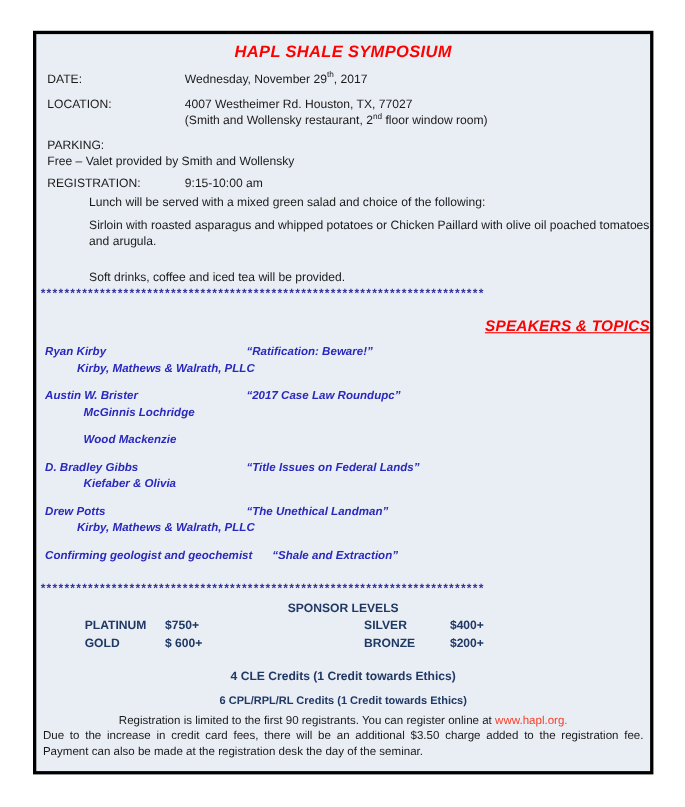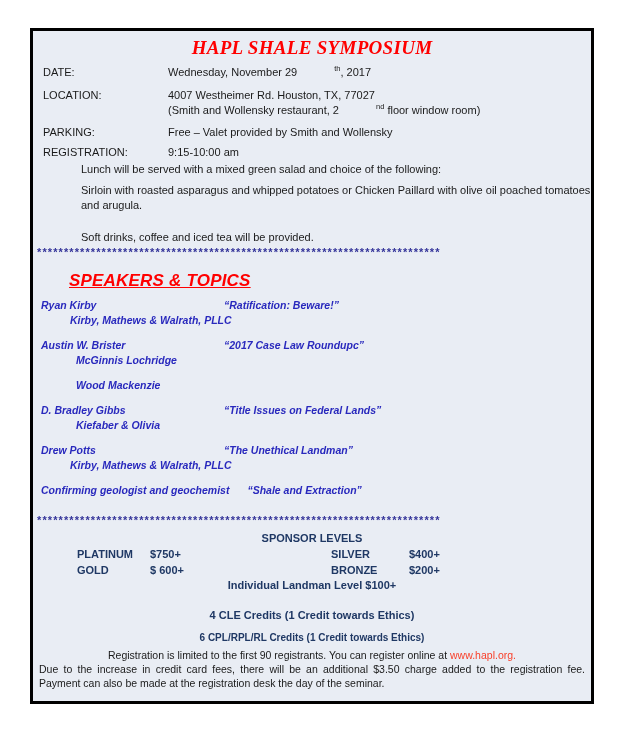--- a/index.html
+++ b/index.html
@@ -8,46 +8,46 @@
   .doc {
     position:absolute; left:30px; top:28px;
     width:564px; height:676px;
     border:3px solid #000000;
     background:#e9edf4;
     overflow:hidden;
   }
   .title {
     margin-top:8px; text-align:center;
     color:#ff0000; font-weight:bold; font-style:italic;
-    font-size:19px; line-height:18px; letter-spacing:0.3px;font-family:Liberation Serif, serif;
+    font-size:15px; line-height:18px; letter-spacing:0.3px;
   }
   .info-row { display:flex; padding:0 10px; font-size:11px; line-height:15px; }
   .info-label { width:125px; flex:none; }
   .row-date { margin-top:8px; }
   .row-location { margin-top:8px; }
   .row-costs { margin-top:10px; }
-  .row-parking { margin-top:7px; }
+  .row-parking { margin-top:7px;flex-direction:column; }
   .row-registration { margin-top:5px; }
   .cost-gap { margin-right:28px; }
-  sup { font-size:7.5px; vertical-align:super; line-height:0;margin-left:37px; }
+  sup { font-size:7.5px; vertical-align:super; line-height:0; }
   .center-line { text-align:left; font-size:11px; line-height:15px;padding-left:48px; }
   .lunch1 { margin-top:2px; }
   .lunch2 { margin-top:6px; }
   .lunch3 { margin-top:17px; }
   .divider {
     color:#333399; font-weight:bold; font-size:11px; line-height:15px;
     letter-spacing:1.1px; white-space:nowrap; overflow:hidden; padding-left:4px;
   }
   .divider1 { margin-top:0px; }
   .divider2 { margin-top:15px; }
   .speakers-heading {
-    margin-top:11px; text-align:left;
+    margin-top:11px; text-align:right;
     color:#ff0000; font-weight:bold; font-style:italic;
-    font-size:17px; line-height:20px;
-    text-decoration:underline; letter-spacing:0.2px;padding-left:36px;
+    font-size:14px; line-height:20px;
+    text-decoration:underline; letter-spacing:0.2px;
   }
   .speakers { margin-top:7px; }
   .speaker-block { margin-bottom:10px; color:#2929bd; font-weight:bold; font-style:italic; }
   .speaker-line { display:flex; gap:18px; padding:0 4px 0 8px; font-size:10.5px; line-height:15px; }
   .speaker-name { min-width:165px; flex:0 0 auto; }
   .speaker-topic { white-space:nowrap; }
   .speaker-firm { font-size:10.5px; line-height:15px; }
   .firm-sm { padding-left:37px; }
   .firm-lg { padding-left:43px; }
   .navy { color:#1f3864; font-weight:bold; }
@@ -160,21 +160,20 @@
     <span>SILVER</span>
     <span>$400+</span>
   </div>
   <div class="sponsor-grid navy">
     <span>GOLD</span>
     <span>$ 600+</span>
     <span>BRONZE</span>
     <span>$200+</span>
   </div>
 
-  <div class="individual-line navy">Individual Landman Level $100+</div>
 
   <div class="credit-cle navy">4 CLE Credits (1 Credit towards Ethics)</div>
   <div class="credit-cpl navy">6 CPL/RPL/RL Credits (1 Credit towards Ethics)</div>
 
   <div class="footer-center"><span>Registration is limited to the first 90 registrants.  You can register online at </span><span class="footer-link">www.hapl.org.</span></div>
 
   <div class="footer-para">Due to the increase in credit card fees, there will be an additional $3.50 charge added to the registration fee.  Payment can also be made at the registration desk the day of the seminar.</div>
 
 </div>
 

